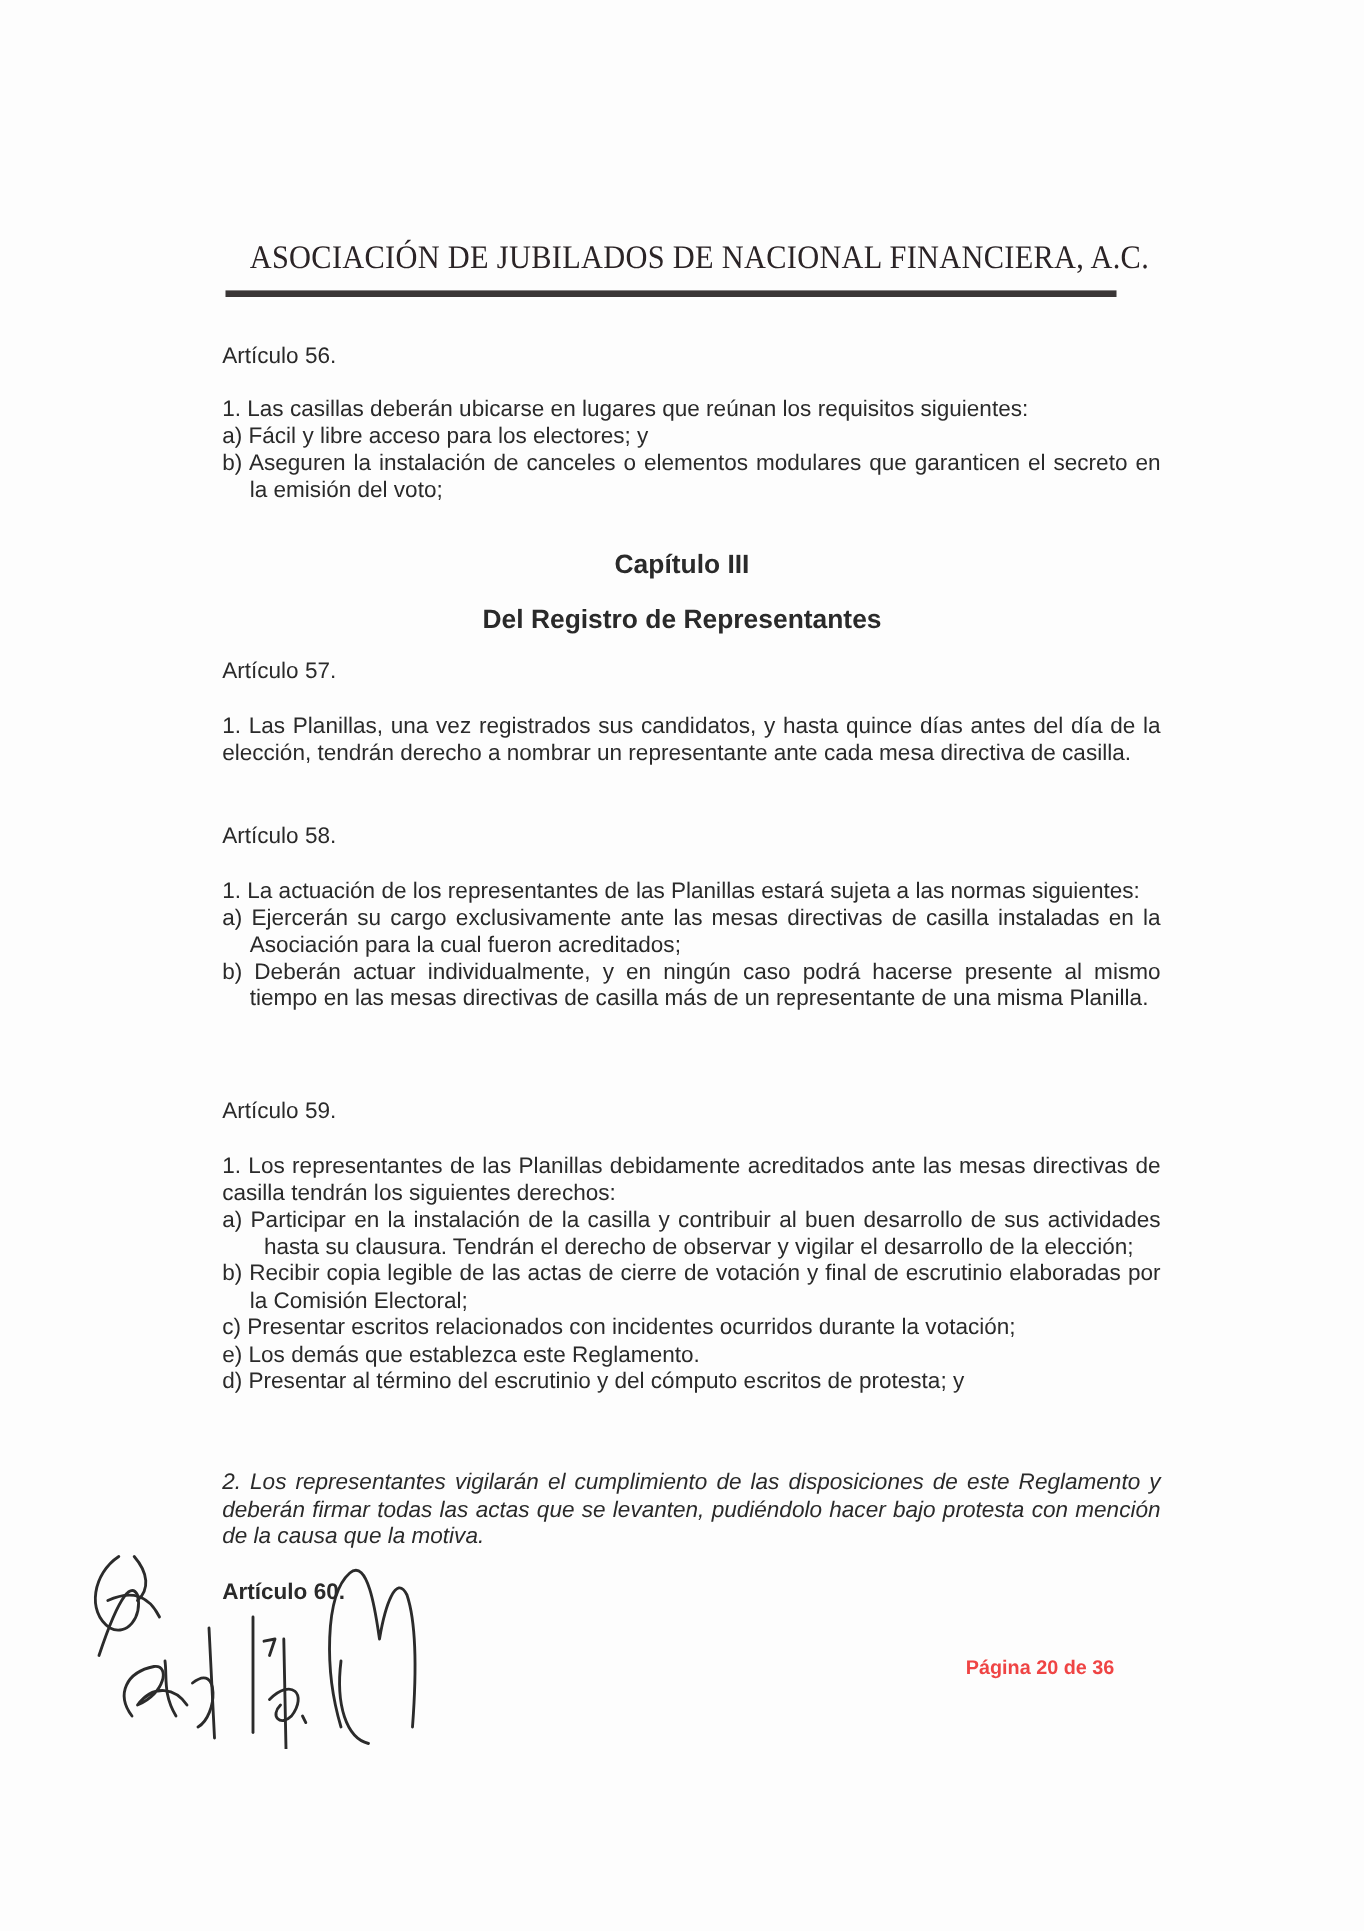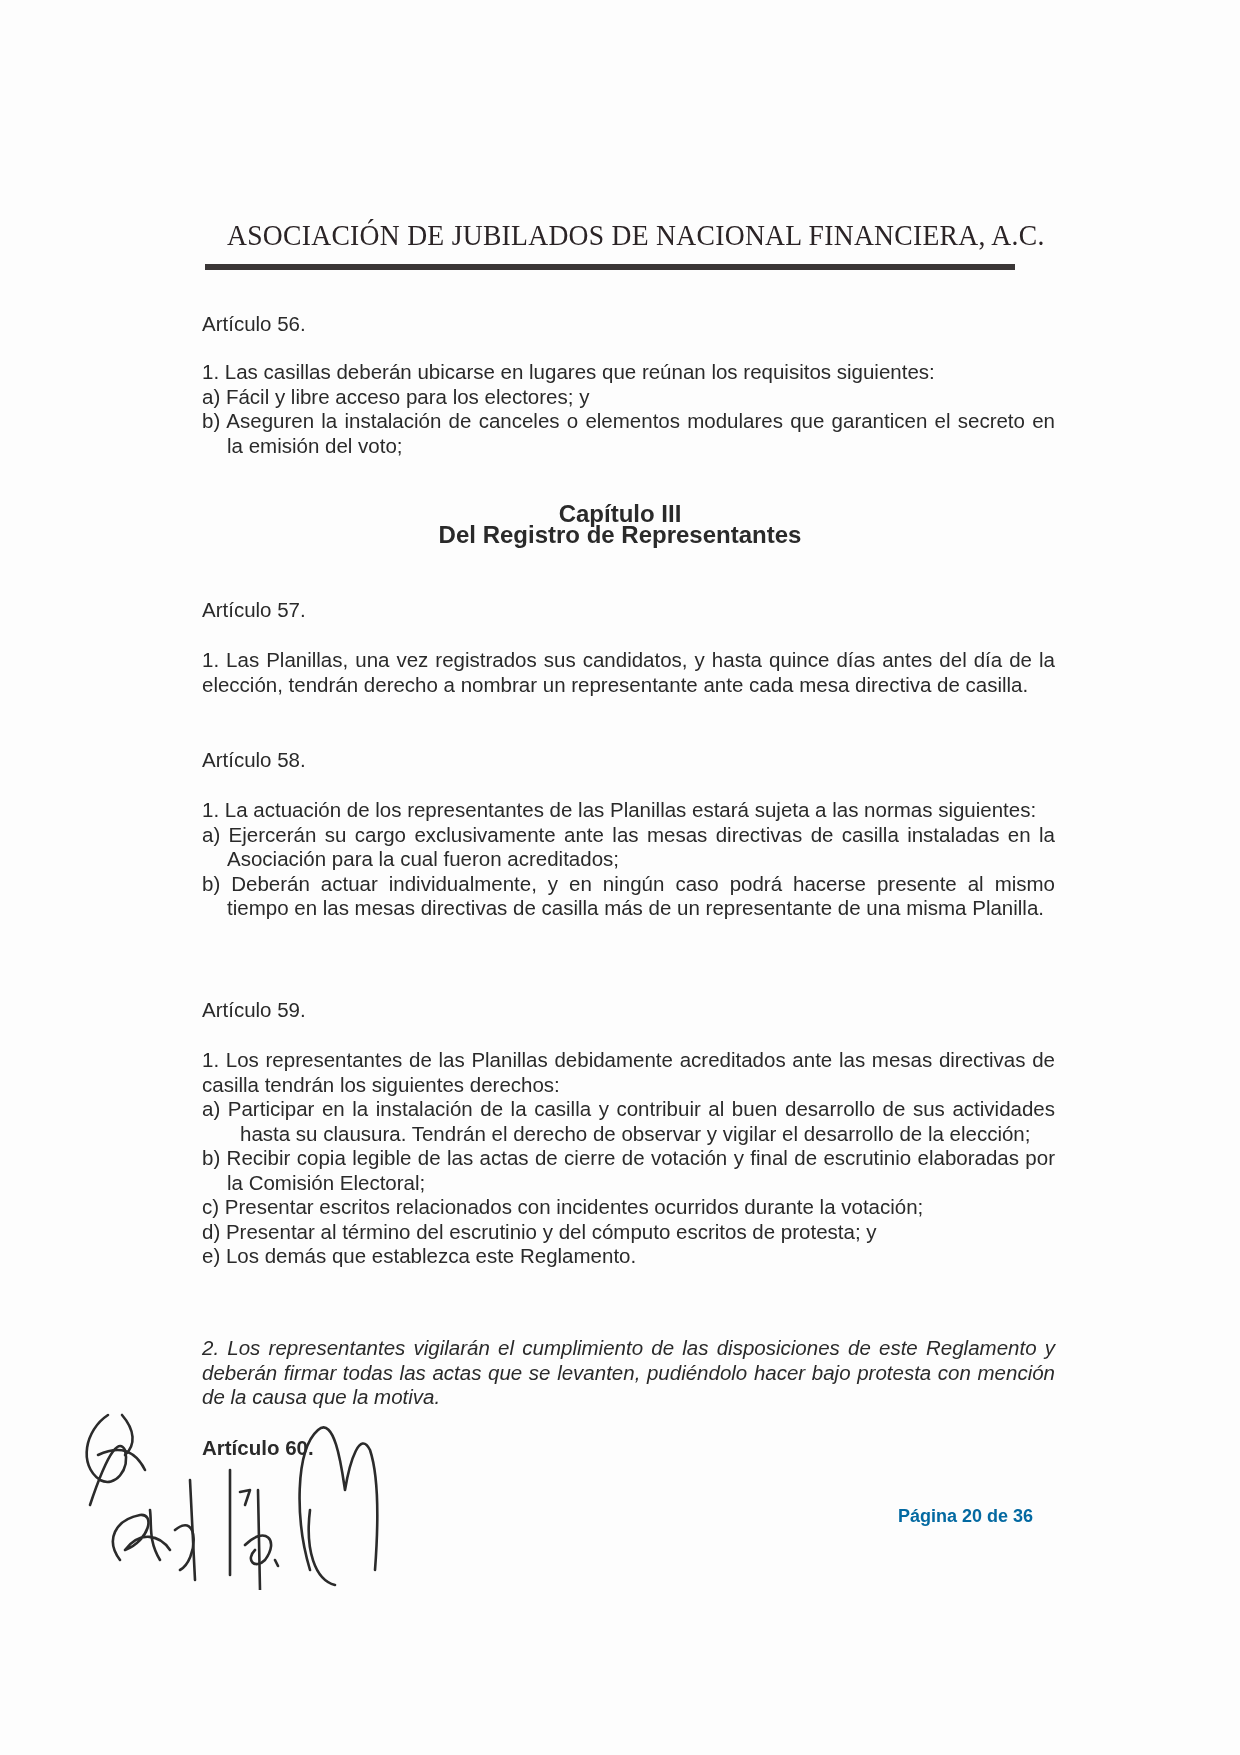--- a/index.html
+++ b/index.html
@@ -14,61 +14,61 @@
   }
   .header-rule {
     position: absolute; left: 205px; top: 264px; width: 810px; height: 6px; background: #3a3636;
   }
   .block { position: absolute; left: 202px; width: 853px; font-size: 20.5px; line-height: 24.5px; }
   .para { text-align: justify; text-align-last: left; }
   .item { padding-left: 25px; text-indent: -25px; text-align: justify; text-align-last: left; }
   .item-deep { padding-left: 38px; text-indent: -38px; text-align: justify; text-align-last: left; }
   .art { font-size: 20.5px; }
   .chapter { position: absolute; left: 0; width: 1240px; text-align: center; font-weight: bold; font-size: 24px; }
-  .footer-page { position: absolute; left: 878px; top: 1506px; font-weight: bold; font-size: 18px; color: #0369a1; margin-left: 20px; }
+  .footer-page { position: absolute; left: 878px; top: 1506px; font-weight: bold; font-size: 18px; color: #ef4444; }
   .sig { position: absolute; left: 80px; top: 1410px; }
 </style>
 </head>
 <body>
 
 <div>
 
   <div class="header-title">ASOCIACIÓN DE JUBILADOS DE NACIONAL FINANCIERA, A.C.</div>
   <div class="header-rule"></div>
 
   <div class="block art" style="top:312px;">Artículo 56.</div>
   <div class="block" style="top:360px;">
     <div class="para">1. Las casillas deberán ubicarse en lugares que reúnan los requisitos siguientes:</div>
     <div class="item">a) Fácil y libre acceso para los electores; y</div>
     <div class="item">b) Aseguren la instalación de canceles o elementos modulares que garanticen el secreto en la emisión del voto;</div>
   </div>
 
   <div class="chapter" style="top:500px;">Capítulo III</div>
-  <div class="chapter" style="top:521px;">Del Registro de Representantes</div>
+  <div class="chapter" style="top:550px;">Del Registro de Representantes</div>
 
   <div class="block art" style="top:598px;">Artículo 57.</div>
   <div class="block" style="top:648px;">
     <div class="para">1. Las Planillas, una vez registrados sus candidatos, y hasta quince días antes del día de la elección, tendrán derecho a nombrar un representante ante cada mesa directiva de casilla.</div>
   </div>
 
   <div class="block art" style="top:748px;">Artículo 58.</div>
   <div class="block" style="top:798px;">
     <div class="para">1. La actuación de los representantes de las Planillas estará sujeta a las normas siguientes:</div>
     <div class="item">a) Ejercerán su cargo exclusivamente ante las mesas directivas de casilla instaladas en la Asociación para la cual fueron acreditados;</div>
     <div class="item">b) Deberán actuar individualmente, y en ningún caso podrá hacerse presente al mismo tiempo en las mesas directivas de casilla más de un representante de una misma Planilla.</div>
   </div>
 
   <div class="block art" style="top:998px;">Artículo 59.</div>
   <div class="block" style="top:1048px;">
     <div class="para">1. Los representantes de las Planillas debidamente acreditados ante las mesas directivas de casilla tendrán los siguientes derechos:</div>
     <div class="item-deep">a) Participar en la instalación de la casilla y contribuir al buen desarrollo de sus actividades hasta su clausura. Tendrán el derecho de observar y vigilar el desarrollo de la elección;</div>
     <div class="item">b) Recibir copia legible de las actas de cierre de votación y final de escrutinio elaboradas por la Comisión Electoral;</div>
     <div class="para">c) Presentar escritos relacionados con incidentes ocurridos durante la votación;</div>
+    <div class="para">e) Los demás que establezca este Reglamento.</div>
     <div class="para">d) Presentar al término del escrutinio y del cómputo escritos de protesta; y</div>
-    <div class="para">e) Los demás que establezca este Reglamento.</div>
   </div>
   <div class="block" style="top:1336px;font-style:italic;">
     <div class="para">2. Los representantes vigilarán el cumplimiento de las disposiciones de este Reglamento y deberán firmar todas las actas que se levanten, pudiéndolo hacer bajo protesta con mención de la causa que la motiva.</div>
   </div>
 
   <div class="block art" style="top:1436px;font-weight:bold;">Artículo 60.</div>
 
   <svg class="sig" width="360" height="180" viewBox="0 0 360 180" fill="none" stroke="#2b2b2b" stroke-width="2.6" stroke-linecap="round" stroke-linejoin="round">
     <path d="M28 5 C 5 20, -2 55, 20 70 C 35 78, 50 60, 45 40 C 40 30, 30 35, 10 95"></path>
     <path d="M 18 45 C 40 35, 55 40, 65 60"></path>

